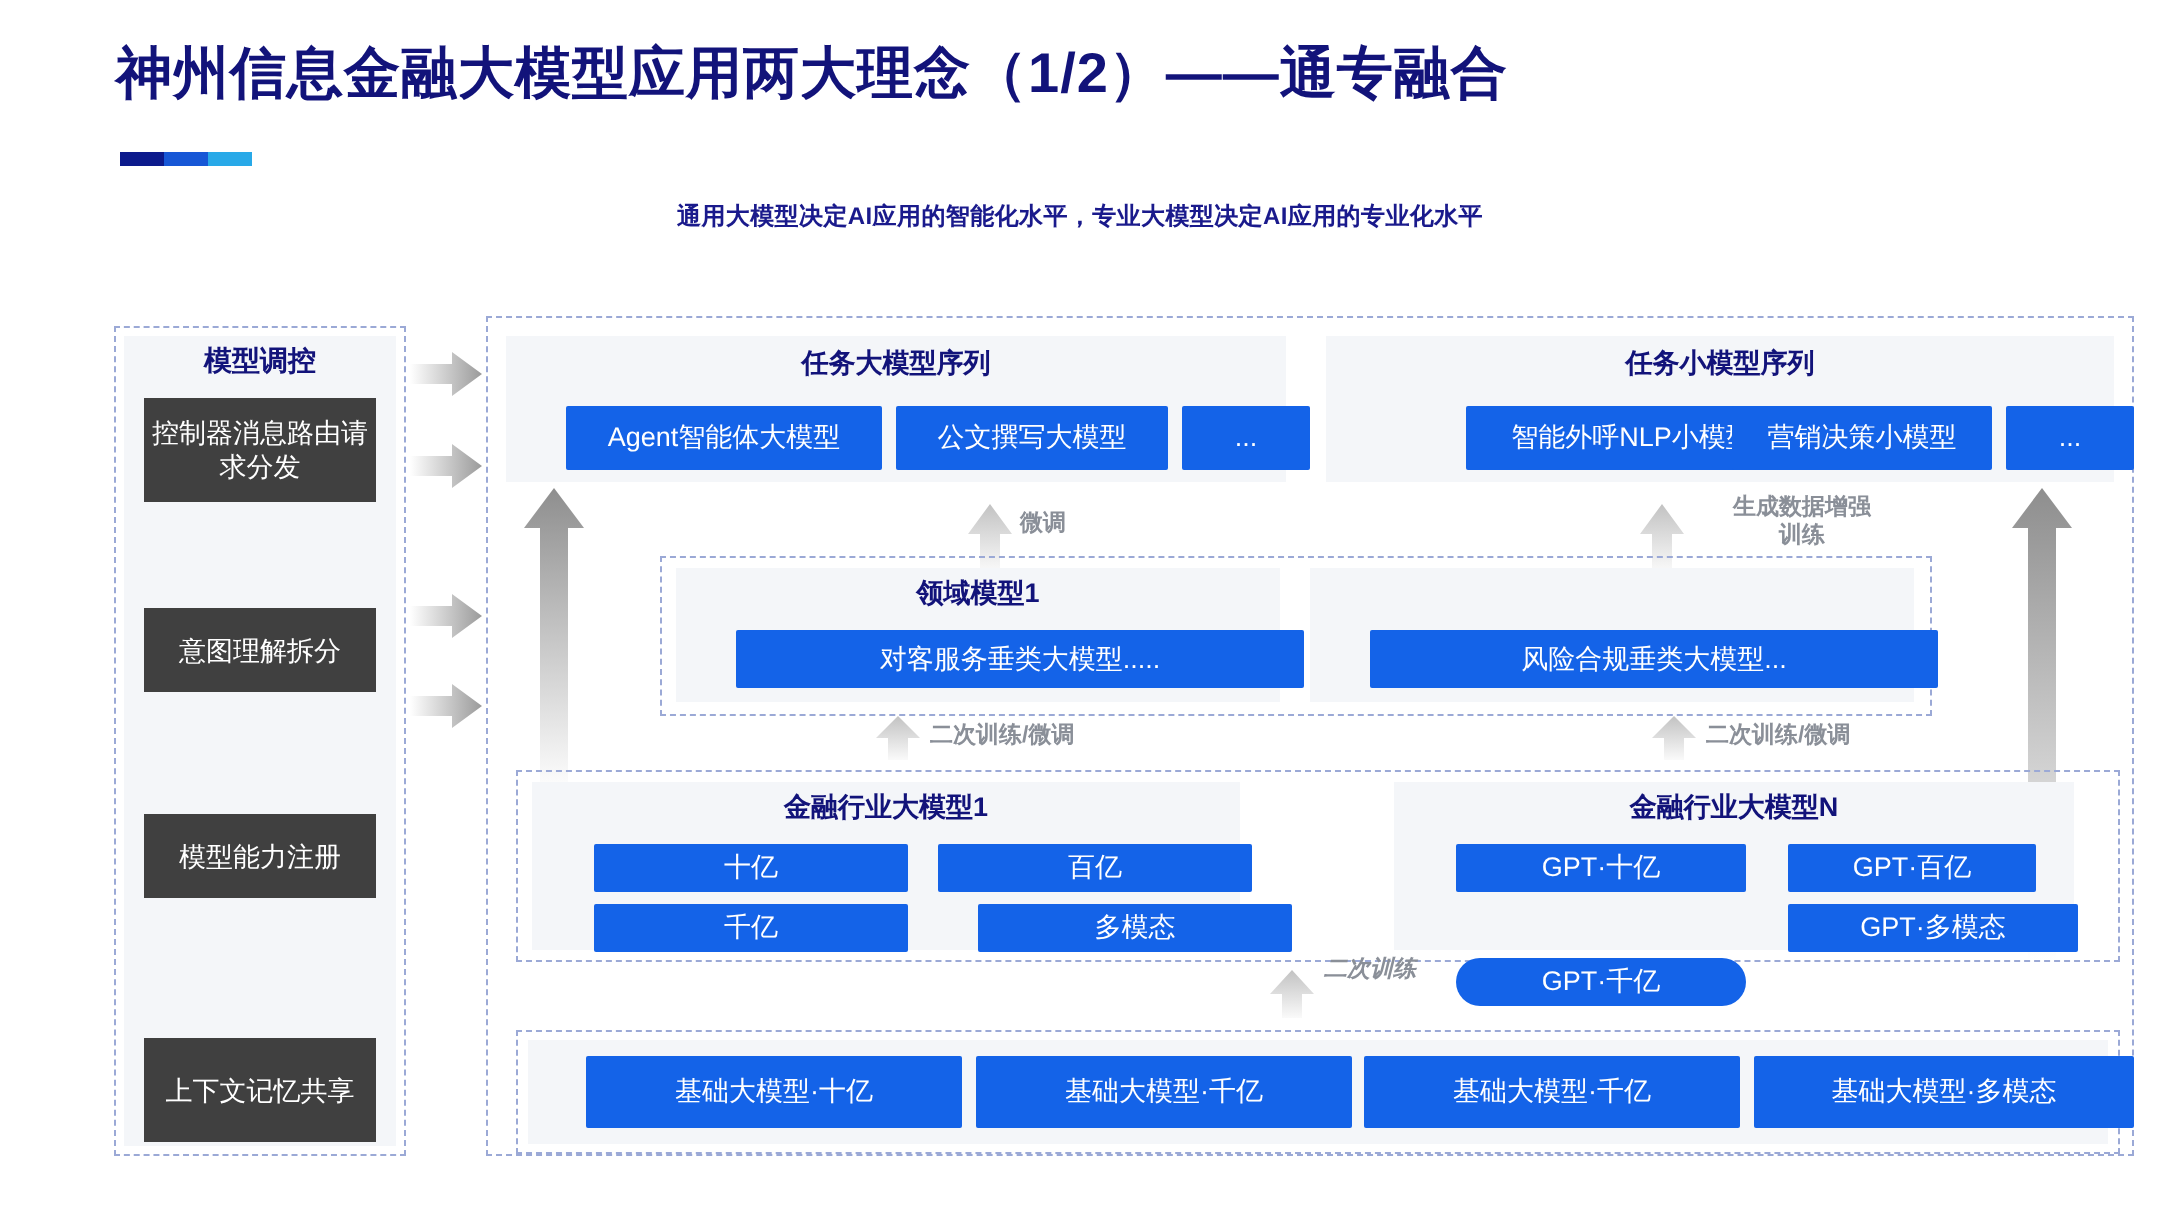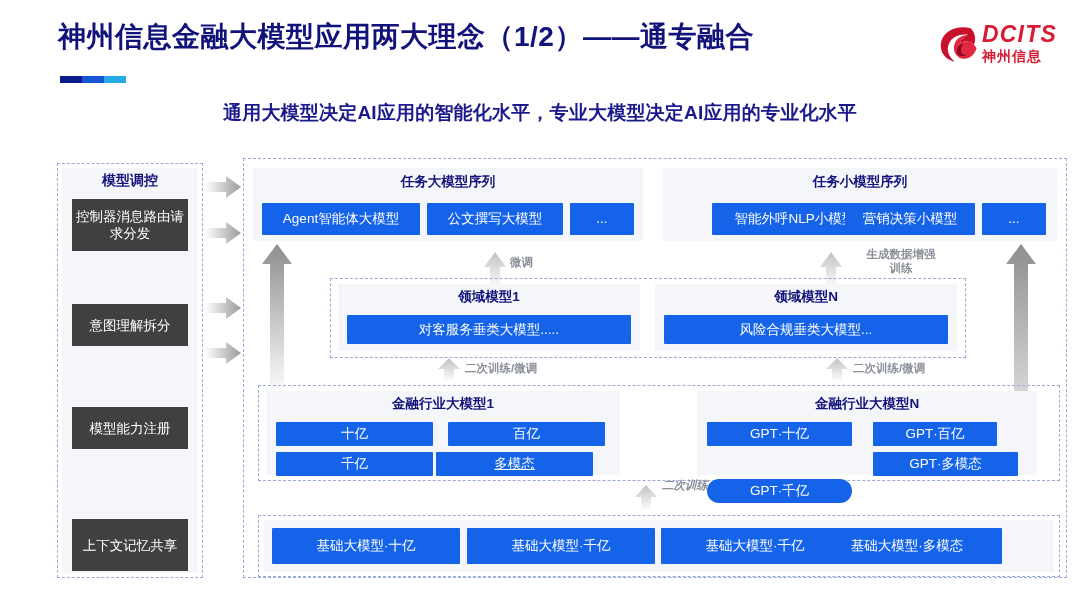--- a/index.html
+++ b/index.html
@@ -33,21 +33,21 @@
   }
   .title-underline i { display:block; height:100%; }
   .ul-a { width: 22px; background: #0c1a8c; }
   .ul-b { width: 22px; background: #1757d6; }
   .ul-c { width: 22px; background: #28a9e8; }
 
   .subtitle {
     position: absolute;
     left: 0; right: 0; top: 100px;
     text-align: center;
-    font-size: 19px;
+    font-size: 12px;
     font-weight: bold;
     color: #1a1a8c;
     letter-spacing: 0.2px;
   }
 
   
   .logo { position: absolute; right: 14px; top: 20px; width: 128px; height: 52px; }
   .logo-mark { position: absolute; left: 0; top: 4px; width: 42px; height: 40px; }
   .logo-text { position: absolute; left: 44px; top: 2px; }
   .logo-en {
@@ -84,20 +84,21 @@
     background: #1463e8;
     color: #ffffff;
     display: flex;
     align-items: center;
     justify-content: center;
     text-align: center;
     font-size: 13.5px;
     box-sizing: border-box;
     border-radius: 1px;
     line-height: 16px;
+    margin-left: 21px;
   }
 
   
   #sidebar-outer { left: 57px; top: 163px; width: 146px; height: 415px; }
   #sidebar-inner {
     position: absolute; left: 62px; top: 168px;
     width: 136px; height: 405px;
     background: #f4f6f9; box-sizing: border-box;
   }
   .sb-title {
@@ -139,31 +140,20 @@
 <div id="slide">
 
   <div class="title">神州信息金融大模型应用两大理念（1/2）——通专融合</div>
   <div class="title-underline">
     <i class="ul-a"></i>
     <i class="ul-b"></i>
     <i class="ul-c"></i>
   </div>
   <div class="subtitle">通用大模型决定AI应用的智能化水平，专业大模型决定AI应用的专业化水平</div>
 
-  <div class="logo">
-    <svg class="logo-mark" viewBox="0 0 100 96">
-      <path d="M78 10 C48 2 16 14 8 40 C1 63 16 86 40 90 C25 80 19 62 26 47 C33 31 52 22 72 26 C62 30 54 37 52 46 C64 40 78 41 86 50 C92 36 88 20 78 10 Z" fill="#c9102b"></path>
-      <path d="M86 50 C78 41 64 40 52 46 C54 37 62 30 72 26 C58 27 45 34 40 46 C34 60 40 76 54 82 C72 88 88 74 92 58 C90 55 88 52 86 50 Z" fill="#e12741"></path>
-      <path d="M60 46 C48 50 42 60 46 70 C50 78 60 80 68 74 C58 74 53 68 55 60 C56 53 60 48 60 46 Z" fill="#8e0a1e"></path>
-    </svg>
-    <div class="logo-text">
-      <div class="logo-en">DCITS</div>
-      <div class="logo-cn">神州信息</div>
-    </div>
-  </div>
 
   <div class="dashed" id="sidebar-outer"></div>
   <div id="sidebar-inner"></div>
   <div class="sb-title">模型调控</div>
 
   <div class="sb-item" style="top:199px; height:52px;">控制器消息路由请求分发</div>
   <div class="sb-item" style="top:304px; height:42px;">意图理解拆分</div>
   <div class="sb-item" style="top:407px; height:42px;">模型能力注册</div>
   <div class="sb-item" style="top:519px; height:52px;">上下文记忆共享</div>
 
@@ -231,54 +221,53 @@
   <div class="note center" style="left:846px; top:248px; width:110px;">生成数据增强</div>
   <div class="note center" style="left:846px; top:262px; width:110px;">训练</div>
 
   <div class="dashed" style="left:330px; top:278px; width:636px; height:80px;"></div>
 
   <div class="panel" style="left:338px; top:284px; width:302px; height:67px;"></div>
   <div class="panel-title" style="position:absolute; left:338px; top:289px; width:302px;">领域模型1</div>
   <div class="bluebox" style="left:347px; top:315px; width:284px; height:29px;">对客服务垂类大模型.....</div>
 
   <div class="panel" style="left:655px; top:284px; width:302px; height:67px;"></div>
-  <div class="panel-title" style="position:absolute; left:655px; top:289px; width:302px;">领域模型N</div>
   <div class="bluebox" style="left:664px; top:315px; width:284px; height:29px;">风险合规垂类大模型...</div>
 
   <svg class="arrow-up" style="left:438px; top:358px; width:22px; height:22px;" viewBox="0 0 22 22" preserveAspectRatio="none">
     <path d="M11 0 L22 11 H16 V22 H6 V11 H0 Z" fill="url(#gu2)"></path>
   </svg>
   <div class="note" style="left:465px; top:362px;">二次训练/微调</div>
 
   <svg class="arrow-up" style="left:826px; top:358px; width:22px; height:22px;" viewBox="0 0 22 22" preserveAspectRatio="none">
     <path d="M11 0 L22 11 H16 V22 H6 V11 H0 Z" fill="url(#gu2)"></path>
   </svg>
   <div class="note" style="left:853px; top:362px;">二次训练/微调</div>
 
   <div class="dashed" style="left:258px; top:385px; width:802px; height:96px;"></div>
 
   <div class="panel" style="left:266px; top:391px; width:354px; height:84px;"></div>
   <div class="panel-title" style="position:absolute; left:266px; top:396px; width:354px;">金融行业大模型1</div>
   <div class="bluebox" style="left:276px; top:422px; width:157px; height:24px;">十亿</div>
   <div class="bluebox" style="left:448px; top:422px; width:157px; height:24px;">百亿</div>
   <div class="bluebox" style="left:276px; top:452px; width:157px; height:24px;">千亿</div>
-  <div class="bluebox" style="left:436px; top:452px; width:157px; height:24px;text-decoration:underline;">多模态</div>
+  <div class="bluebox" style="left:468px; top:452px; width:157px; height:24px;">多模态</div>
 
   <div class="panel" style="left:697px; top:391px; width:340px; height:84px;"></div>
   <div class="panel-title" style="position:absolute; left:697px; top:396px; width:340px;">金融行业大模型N</div>
   <div class="bluebox" style="left:707px; top:422px; width:145px; height:24px;">GPT·十亿</div>
   <div class="bluebox" style="left:873px; top:422px; width:124px; height:24px;">GPT·百亿</div>
   <div class="bluebox" style="left:707px; top:479px; width:145px; height:24px;border-radius:12px;">GPT·千亿</div>
   <div class="bluebox" style="left:873px; top:452px; width:145px; height:24px;">GPT·多模态</div>
 
   <svg class="arrow-up" style="left:635px; top:485px; width:22px; height:24px;" viewBox="0 0 22 24" preserveAspectRatio="none">
     <path d="M11 0 L22 12 H16 V24 H6 V12 H0 Z" fill="url(#gu2)"></path>
   </svg>
   <div class="note" style="left:662px; top:479px;font-style:italic;">二次训练</div>
 
   <div class="dashed" style="left:258px; top:515px; width:802px; height:62px;"></div>
   <div class="panel" style="left:264px; top:520px; width:790px; height:52px;"></div>
   <div class="bluebox" style="left:272px; top:528px; width:188px; height:36px;">基础大模型·十亿</div>
   <div class="bluebox" style="left:467px; top:528px; width:188px; height:36px;">基础大模型·千亿</div>
   <div class="bluebox" style="left:661px; top:528px; width:188px; height:36px;">基础大模型·千亿</div>
-  <div class="bluebox" style="left:812px; top:528px; width:190px; height:36px;">基础大模型·多模态</div>
+  <div class="bluebox" style="left:856px; top:528px; width:190px; height:36px;">基础大模型·多模态</div>
 
 </div>
 
 </body></html>

